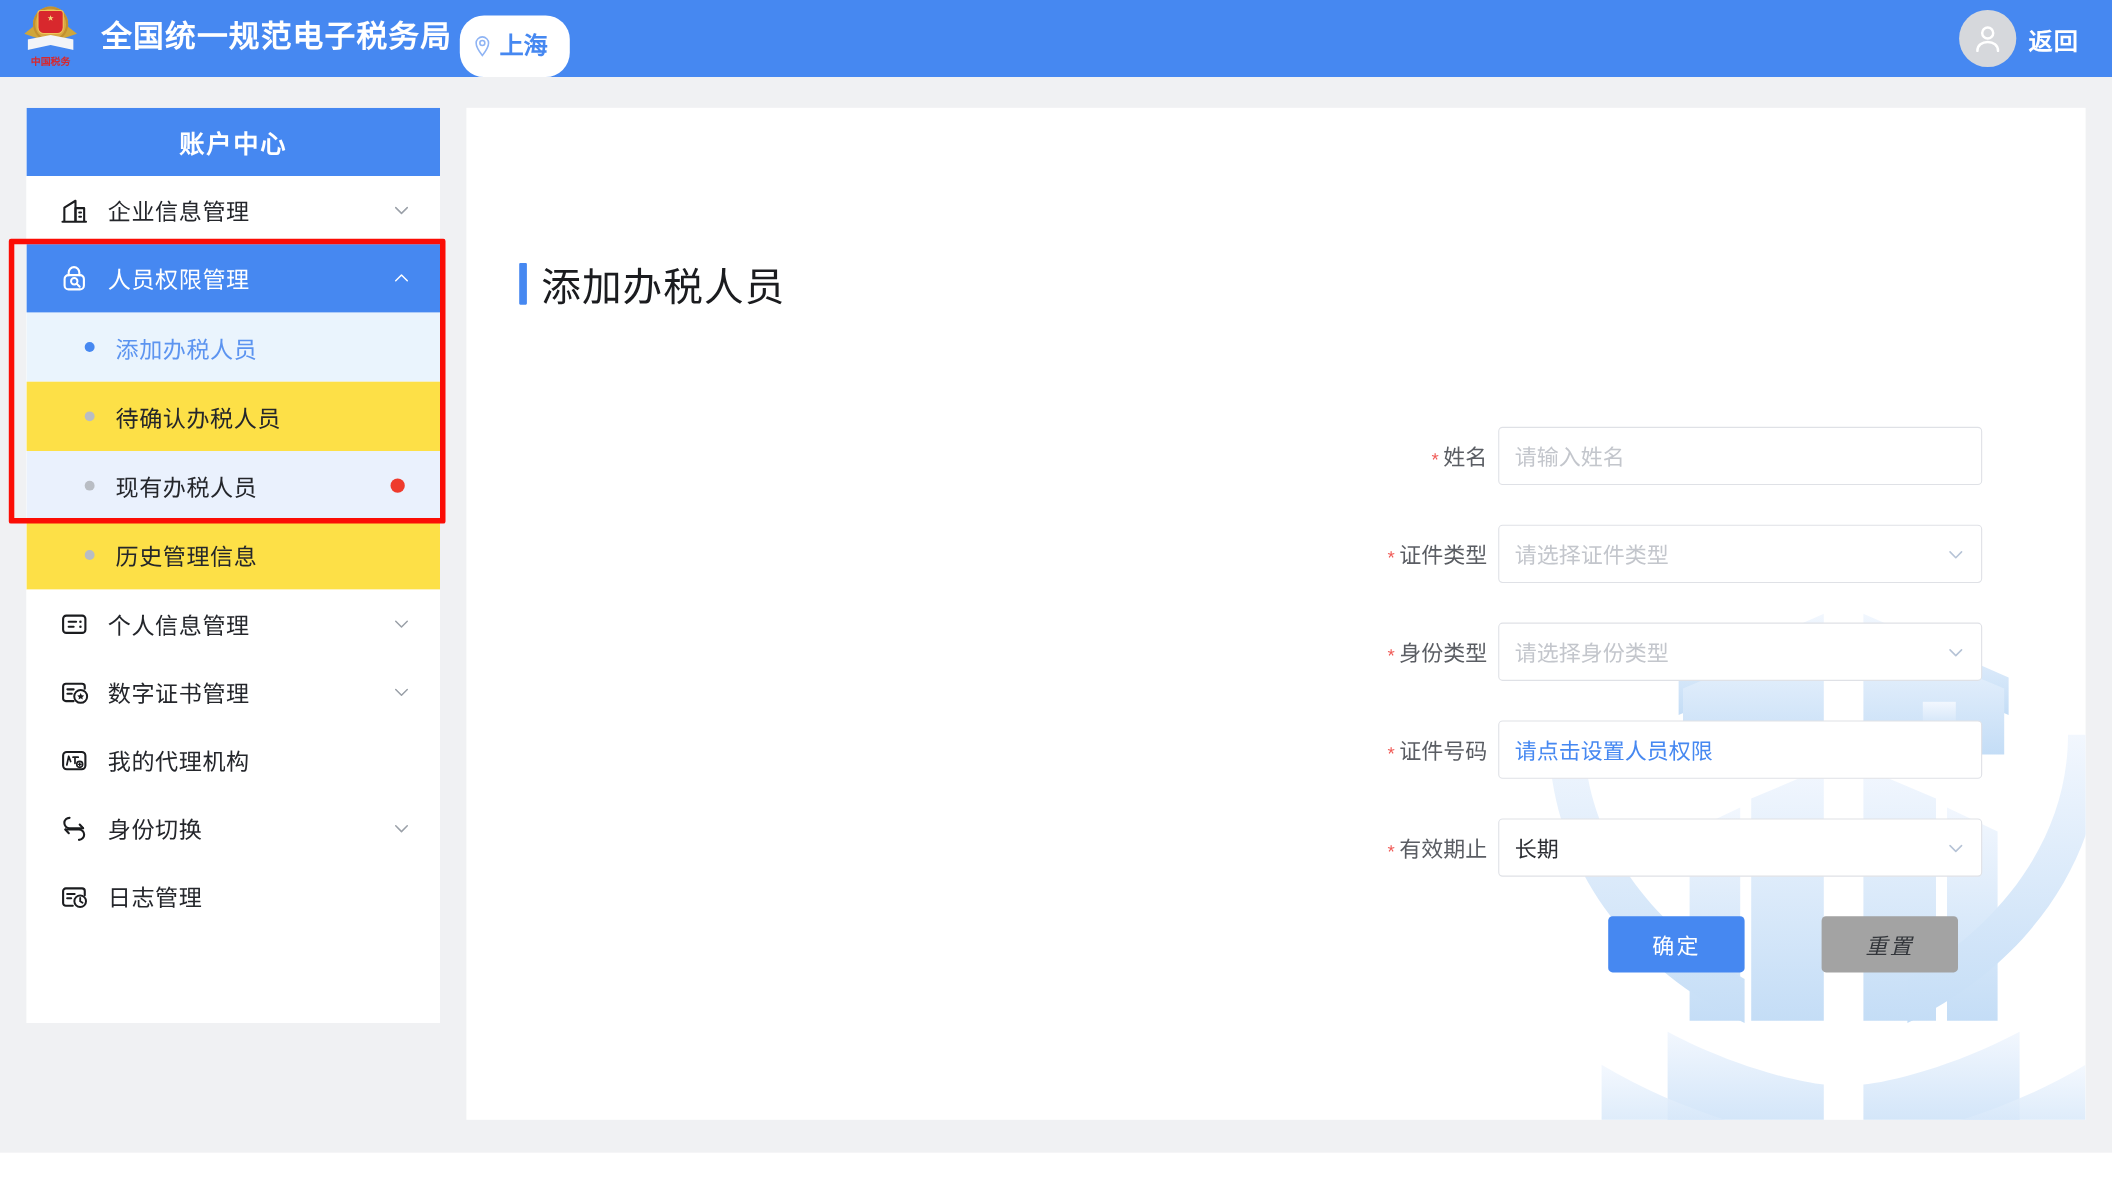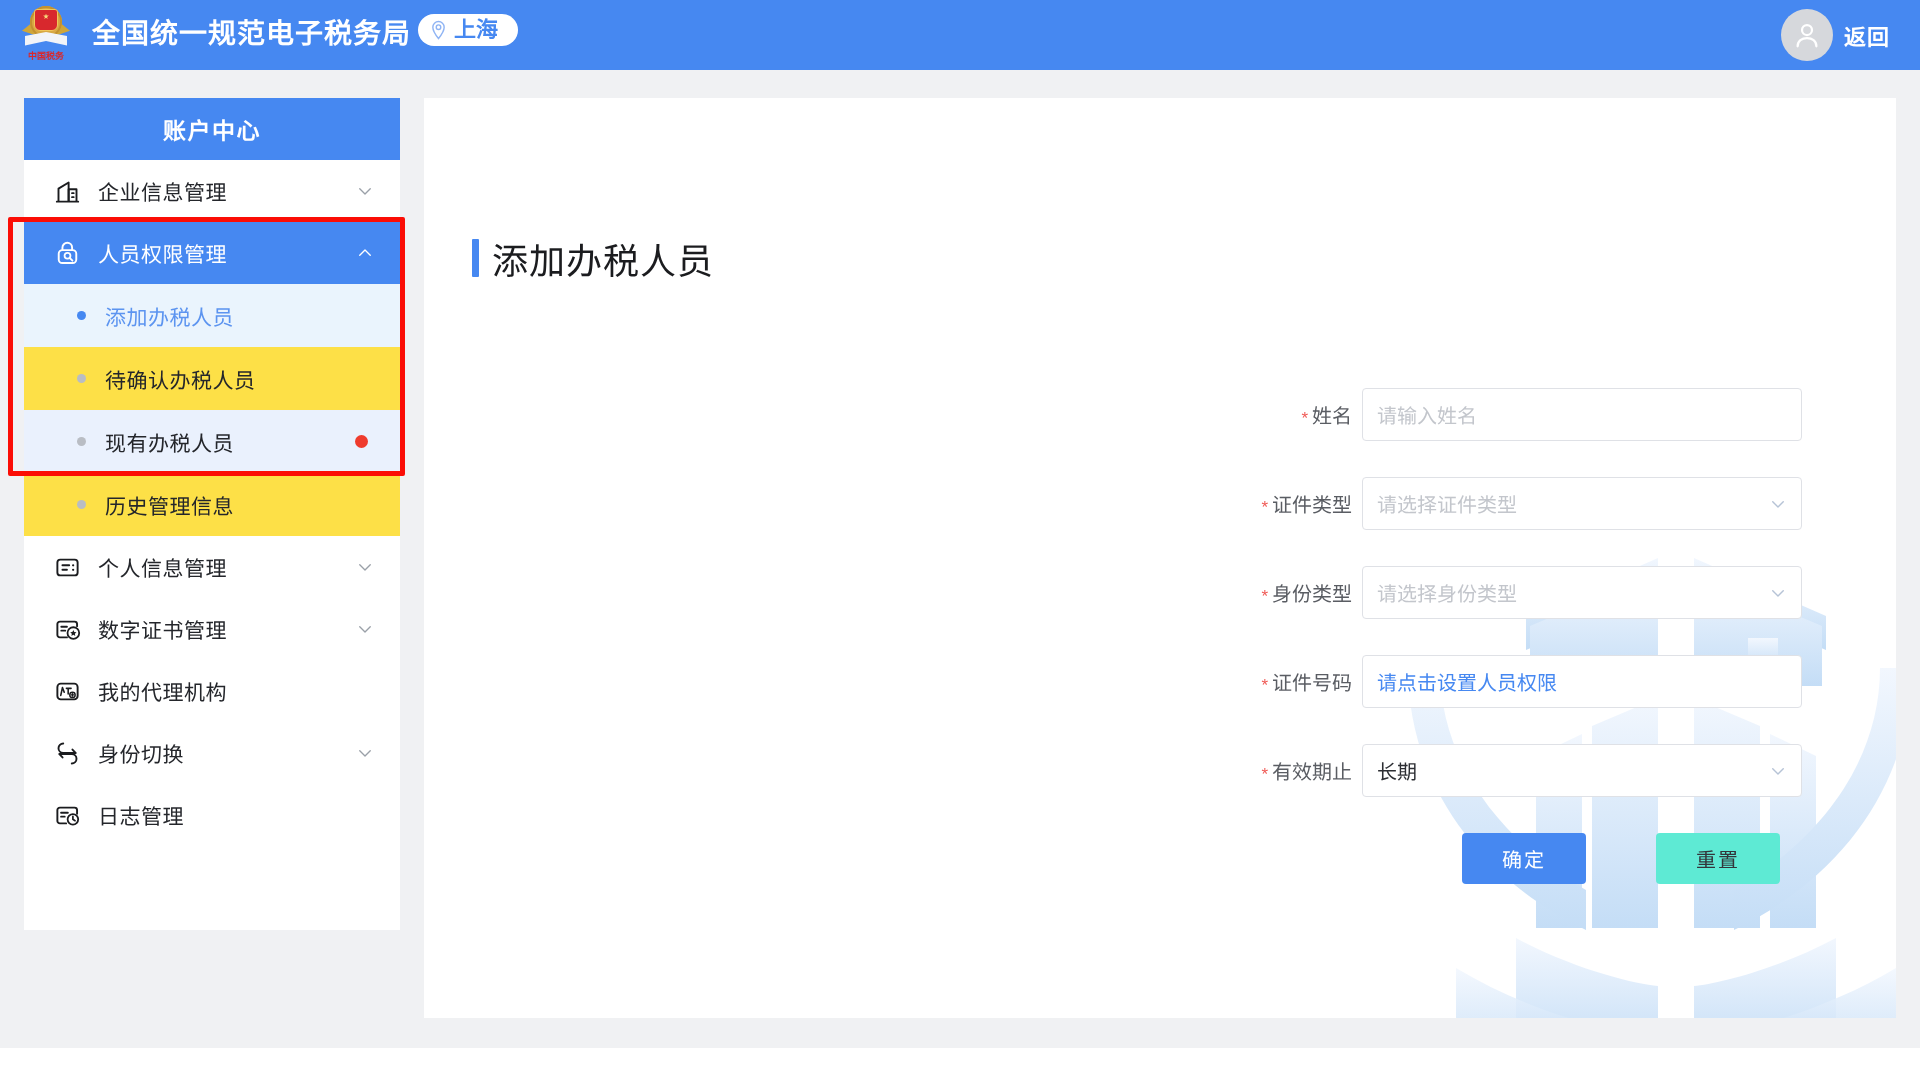--- a/index.html
+++ b/index.html
@@ -54,21 +54,21 @@
     letter-spacing: 0px; line-height: 10px;
     font-family: "Liberation Serif", "DejaVu Serif", serif;
   }
   .site-title {
     position: absolute; left: 92px; top: 13px;
     font-size: 28px; font-weight: bold; color: #ffffff; letter-spacing: 1px;
     line-height: 42px;
   }
   .loc-badge {
     position: absolute; left: 418px; top: 14px;
-    height: 32px; padding: 0 20px 0 12px;
+    height: 56px; padding: 0 20px 0 12px;
     background: #ffffff; border-radius: 22px;
     display: flex; align-items: center; gap: 7px;
   }
   .loc-badge .pin { width: 17px; height: 20px; display: block; }
   .loc-badge .loc-text {
     font-size: 22px; font-weight: bold; color: #4688f1; line-height: 24px;
   }
   .header-right {
     position: absolute; right: 30px; top: 9px;
     display: flex; align-items: center; gap: 11px;
@@ -184,21 +184,21 @@
     display: flex; align-items: center; gap: 70px;
     margin-left: 1038px; margin-top: 16px;
   }
   .btn {
     height: 51px; min-width: 88px; padding: 0 40px;
     border: none; border-radius: 4px;
     font-size: 20px; letter-spacing: 2px; cursor: pointer;
     font-family: "Liberation Sans", "DejaVu Sans", sans-serif;
   }
   .btn-primary { background: #4688f1; color: #ffffff; }
-  .btn-default { background: #5eead4; color: #33363b; }
+  .btn-default { background: #a3a3a3; color: #33363b; font-style: italic; }
 
   .footer-white {
     position: absolute; left: 0; top: 1048px; width: 1920px; height: 42px;
     background: #ffffff;
   }
 </style>
 </head>
 <body>
 
 <div id="app">

